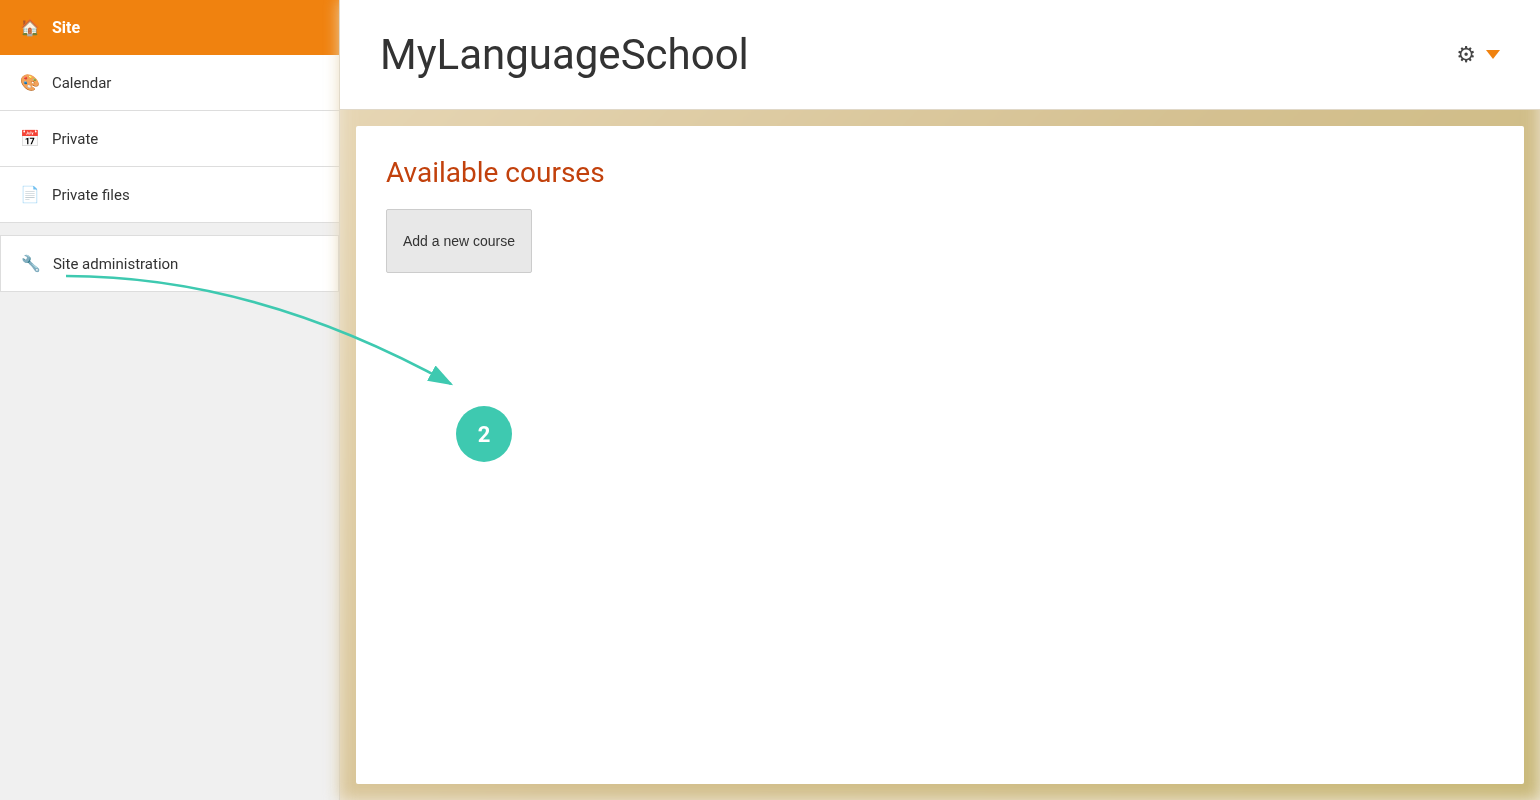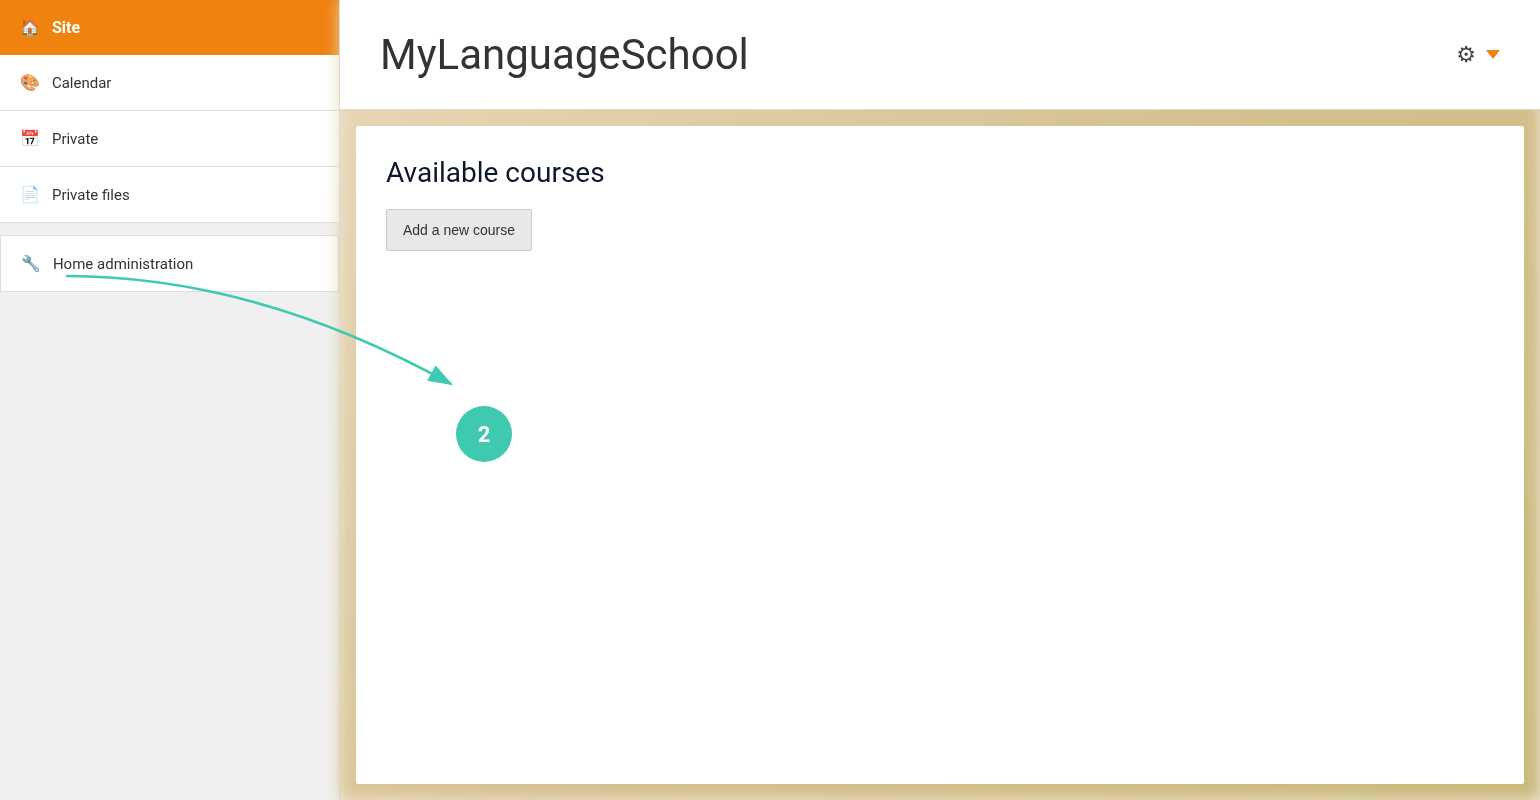--- a/index.html
+++ b/index.html
@@ -103,28 +103,28 @@
       height: 0;
       border-left: 7px solid transparent;
       border-right: 7px solid transparent;
       border-top: 9px solid #f0820f;
       cursor: pointer;
     }
 
     .section-title {
       font-size: 28px;
       font-weight: 400;
-      color: #0f172a;
+      color: #c2410c;
       margin-bottom: 20px;
     }
 
     .add-course-btn {
       background: #e8e8e8;
       border: 1px solid #ccc;
-      padding: 12px 16px;
+      padding: 23px 16px;
       font-size: 14px;
       color: #333;
       cursor: pointer;
       border-radius: 2px;
     }
 
     
     .annotation-container {
       position: absolute;
       top: 0;
@@ -203,21 +203,21 @@
   </div>
 
   <div class="sidebar-item">
     <span class="icon">📄</span>
     <span>Private files</span>
   </div>
 
   <div class="sidebar-bottom">
     <div class="sidebar-item">
       <span class="icon">🔧</span>
-      <span>Home administration</span>
+      <span>Site administration</span>
     </div>
   </div>
 </aside>
 
 <main class="main">
   <div class="main-bg"></div>
 
   <header class="header">
     <h1 class="header-title">MyLanguageSchool</h1>
     <div class="header-actions">

